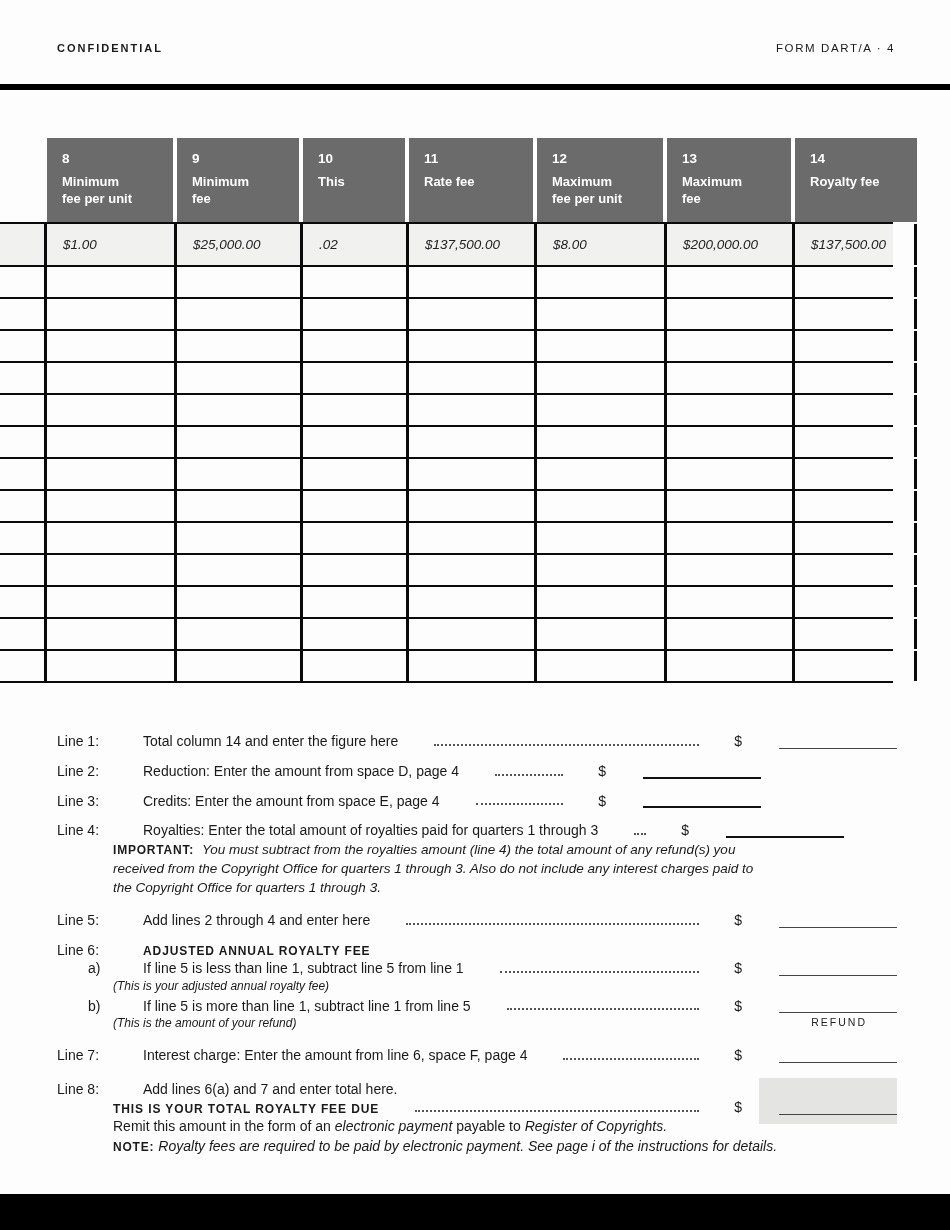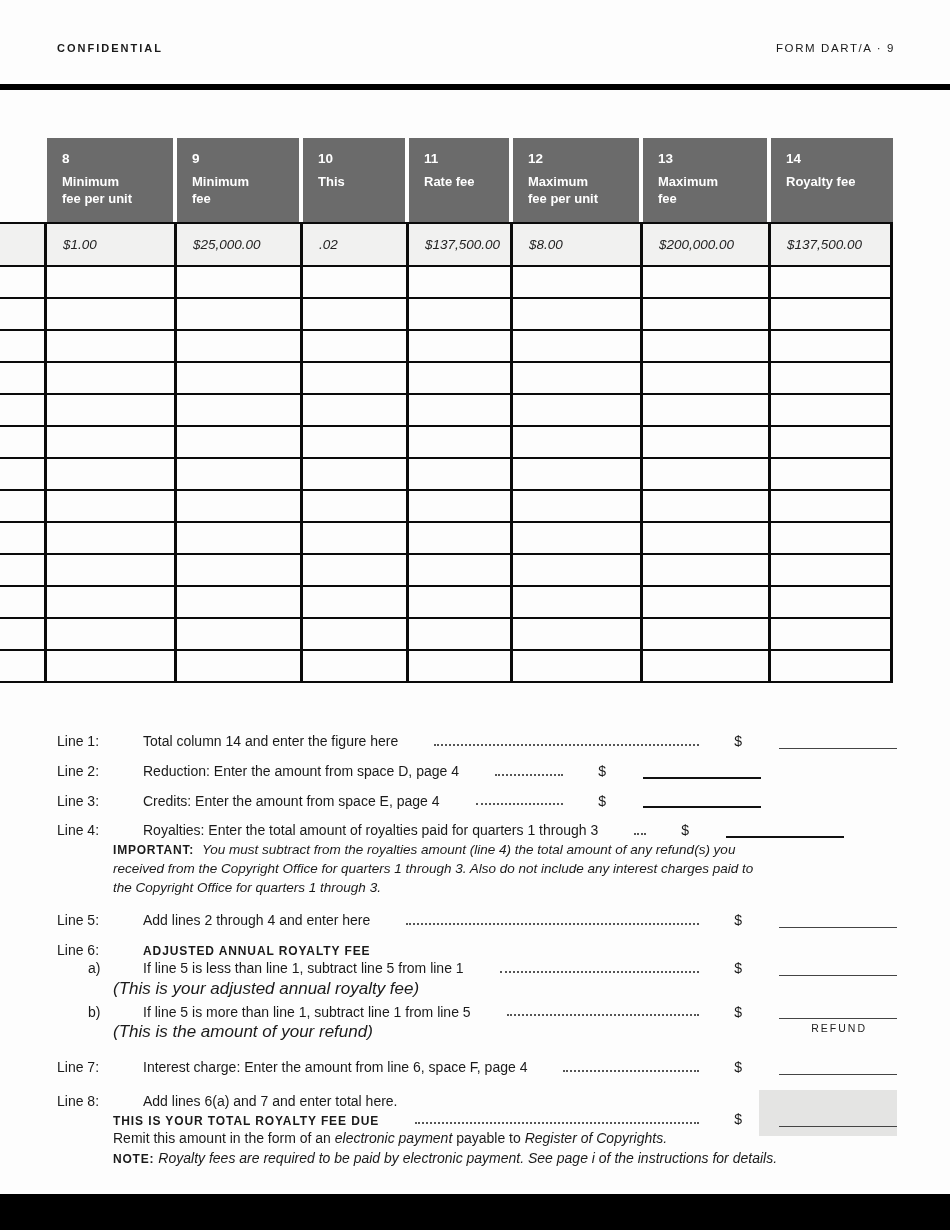--- a/index.html
+++ b/index.html
@@ -22,21 +22,21 @@
   .thead { display:flex; height:84px; }
   .hcell { background:#6b6b6b; color:#fff; padding:13px 6px 0 15px; border-right:4px solid #fff; flex:0 0 auto; }
   .hcell:last-child { border-right:none; }
   .hcell.stub { background:transparent; border-right:none; }
   .hnum { font-size:13.5px; font-weight:bold; margin-bottom:7px; }
   .hlabel { font-size:13px; font-weight:bold; line-height:1.32; white-space:pre-line; }
   .trow { display:flex; height:32px; border-bottom:2px solid #0a0a0a; }
   .trow.values { height:45px; background:#f1f1f0; border-top:2px solid #0a0a0a; }
   .cell { border-right:3px solid #0a0a0a; height:100%; flex:0 0 auto; }
   .cell.val { font-style:italic; font-size:13.5px; display:flex; align-items:center; padding-left:16px; color:#222; }
-  .cw0{width:47px}.cw1{width:130px}.cw2{width:126px}.cw3{width:106px}.cw4{width:104px}
+  .cw0{width:47px}.cw1{width:130px}.cw2{width:126px}.cw3{width:106px}.cw4{width:128px}
   .cw5{width:130px}.cw6{width:128px}.cw7{width:122px}
 
   
   .lines { position:absolute; top:733px; left:57px; width:840px; font-size:14px; line-height:1.2; }
   .fl { display:flex; align-items:flex-end; margin-bottom:13px;gap:30px; }
   .fl.tight { margin-bottom:2px; }
   .w-full { width:840px; }
   .w-med { width:704px; }
   .ll { width:56px; flex:0 0 auto; }
   .sl { width:25px; margin-left:31px; flex:0 0 auto; }
@@ -46,42 +46,42 @@
   .ds { flex:0 0 auto; margin-right:7px; }
   .blank { flex:0 0 auto; width:118px; align-self:flex-end; margin-bottom:1px; height:2px; }
   .blank.thin { border-bottom:1.5px solid #444; }
   .blank.thick { border-bottom:2.5px solid #111; }
 
   .important { margin:0 0 14px 56px; width:662px; font-size:13.5px; line-height:1.4; }
   .imp-label { font-weight:bold; font-size:12px; letter-spacing:0.8px; margin-right:4px; }
   .imp-text { font-style:italic; }
 
   .l6head, .l8head { font-weight:bold; font-size:12px; letter-spacing:0.9px; flex:0 0 auto; }
-  .noteline { font-style:italic; margin:0 0 4px 56px; font-size:17px; }
+  .noteline { font-style:italic; margin:0 0 4px 56px; font-size:12px; }
   .rel { position:relative; }
   .refund { position:absolute; right:30px; top:18px; font-size:10.5px; letter-spacing:2px; color:#222; }
 
   .line8 { position:relative; }
   .l8box { position:absolute; right:0; top:-3px; width:138px; height:46px; background:#e4e4e3; z-index:0; }
   .line8 .fl, .line8 .textline { position:relative; z-index:1; }
   .sub8 { margin-left:56px; width:784px; margin-bottom:4px; }
   .textline { margin-left:56px; margin-bottom:3px; }
   .note-label { font-weight:bold; font-size:12px; letter-spacing:0.8px; margin-right:4px; }
   .note-text, .textline em { font-style:italic; }
 
   .bottom-bar { position:absolute; top:1194px; left:0; width:950px; height:36px; background:#000; }
 </style>
 </head>
 <body>
 
 <div class="page">
 
   <div class="topbar">
     <span class="conf">CONFIDENTIAL</span>
-    <span class="formref">FORM DART/A · 9</span>
+    <span class="formref">FORM DART/A · 4</span>
   </div>
   <div class="top-rule"></div>
 
   <div class="royalty-table">
     <div class="thead">
       <div class="hcell stub cw0"></div>
       <div class="hcell cw1">
         <div class="hnum">8</div>
         <div class="hlabel">Minimum
 fee per unit</div>

